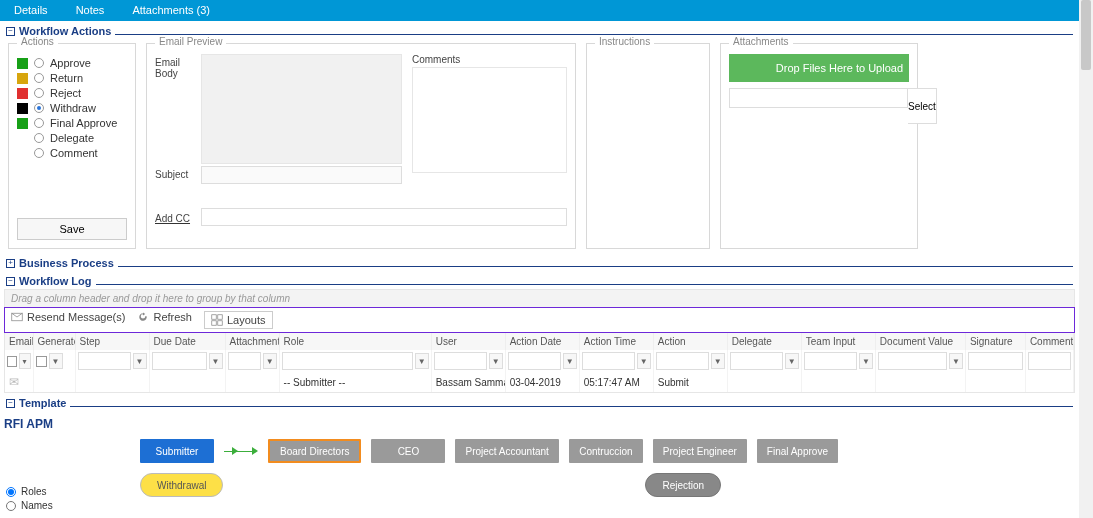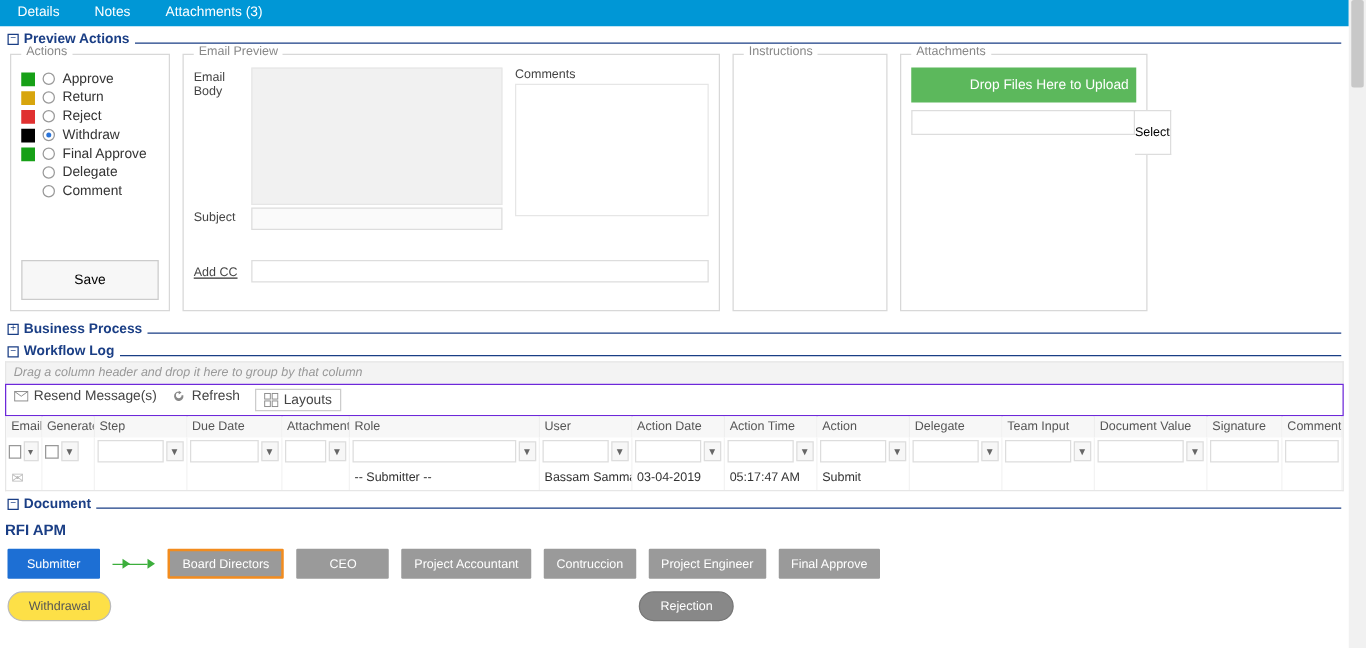--- a/index.html
+++ b/index.html
@@ -25,21 +25,21 @@
 .wa-row { display: flex; gap: 10px; padding: 4px 8px 4px 8px; }
 .panel { border: 1px solid #d8d8d8; position: relative; padding: 10px 8px 8px 8px; }
 .panel-legend { position: absolute; top: -8px; left: 8px; background: #fff; padding: 0 4px; color: #888; font-size: 10px; }
 .p-actions { width: 128px; min-height: 206px; display: flex; flex-direction: column; }
 .act-list { }
 .act-item { display: flex; align-items: center; gap: 6px; margin: 3px 0; }
 .act-sw { width: 11px; height: 11px; }
 .act-radio { width: 10px; height: 10px; border: 1px solid #999; border-radius: 50%; display: inline-block; position: relative; }
 .act-radio.sel::after { content: ""; position: absolute; width: 4px; height: 4px; background: #2a74d9; border-radius: 50%; top: 2px; left: 2px; }
 .act-label { font-size: 11px; color: #333; }
-.save-btn { margin-top: auto; height: 32px; border: 1px solid #ccc; background: #f7f7f7; font-size: 11px; cursor: pointer; }
+.save-btn { margin-top: auto; height: 22px; border: 1px solid #ccc; background: #f7f7f7; font-size: 11px; cursor: pointer; }
 
 .p-email { width: 430px; min-height: 206px; }
 .em-row { display: flex; align-items: flex-start; margin-bottom: 2px; }
 .em-lbl { width: 46px; font-size: 10px; color: #444; padding-top: 3px; }
 .em-inp { flex: 1; height: 18px; border: 1px solid #ddd; background: #fafafa; padding: 0 4px; font-size: 11px; }
 .em-body { flex: 1; height: 110px; border: 1px solid #e6e6e6; background: #f1f1f1; }
 .p-comm-lbl { font-size: 10px; color: #444; margin-bottom: 2px; }
 .em-comm { width: 155px; height: 106px; border: 1px solid #e6e6e6; background: #fff; resize: none; }
 .cc-row { display: flex; align-items: center; margin-top: 22px; text-decoration: underline; }
 .cc-inp { flex: 1; height: 18px; border: 1px solid #ddd; background: #fff; padding: 0 4px; font-size: 11px; }
@@ -97,21 +97,21 @@
 
 <div class="tab-bar">
   <div class="tab">Details</div>
   <div class="tab">Notes</div>
   <div class="tab">Attachments (3)</div>
 </div>
 
 <div class="sect">
   <div class="sect-h">
     <span class="sect-tog">−</span>
-    <span class="sect-title">Preview Actions</span>
+    <span class="sect-title">Workflow Actions</span>
     <span class="sect-line"></span>
   </div>
   <div class="wa-row">
 
     <div class="panel p-actions">
       <span class="panel-legend">Actions</span>
       <div class="act-list" id="act-list">
               <div class="act-item">
                 <span class="act-sw" style="background: rgb(23, 160, 23);"></span>
                 <span class="act-radio"></span>
@@ -384,25 +384,35 @@
           </tr>
         </tbody>
       </table>
     </div>
   </div>
 </div>
 
 <div class="sect">
   <div class="sect-h">
     <span class="sect-tog">−</span>
-    <span class="sect-title">Document</span>
+    <span class="sect-title">Template</span>
     <span class="sect-line"></span>
   </div>
   <div class="tmpl-title">RFI APM</div>
   <div class="tmpl-area">
+    <div class="tmpl-side">
+      <label class="tmpl-radio-row">
+              <input type="radio" class="nradio" name="rn" checked="" style="">
+              <span>Roles</span>
+            </label>
+      <label class="tmpl-radio-row">
+              <input type="radio" class="nradio" name="rn" style="">
+              <span>Names</span>
+            </label>
+    </div>
     <div class="tmpl-flow">
       <div class="flow-row">
         <div class="flow-node blue">Submitter</div>
         <div class="arrow">
                 <span class="arrow-line"></span>
                 <span class="arrow-head" style="margin-left:-6px"></span>
                 <span class="arrow-line"></span>
                 <span class="arrow-head"></span>
               </div>
         <div class="flow-node orange">Board Directors</div>

